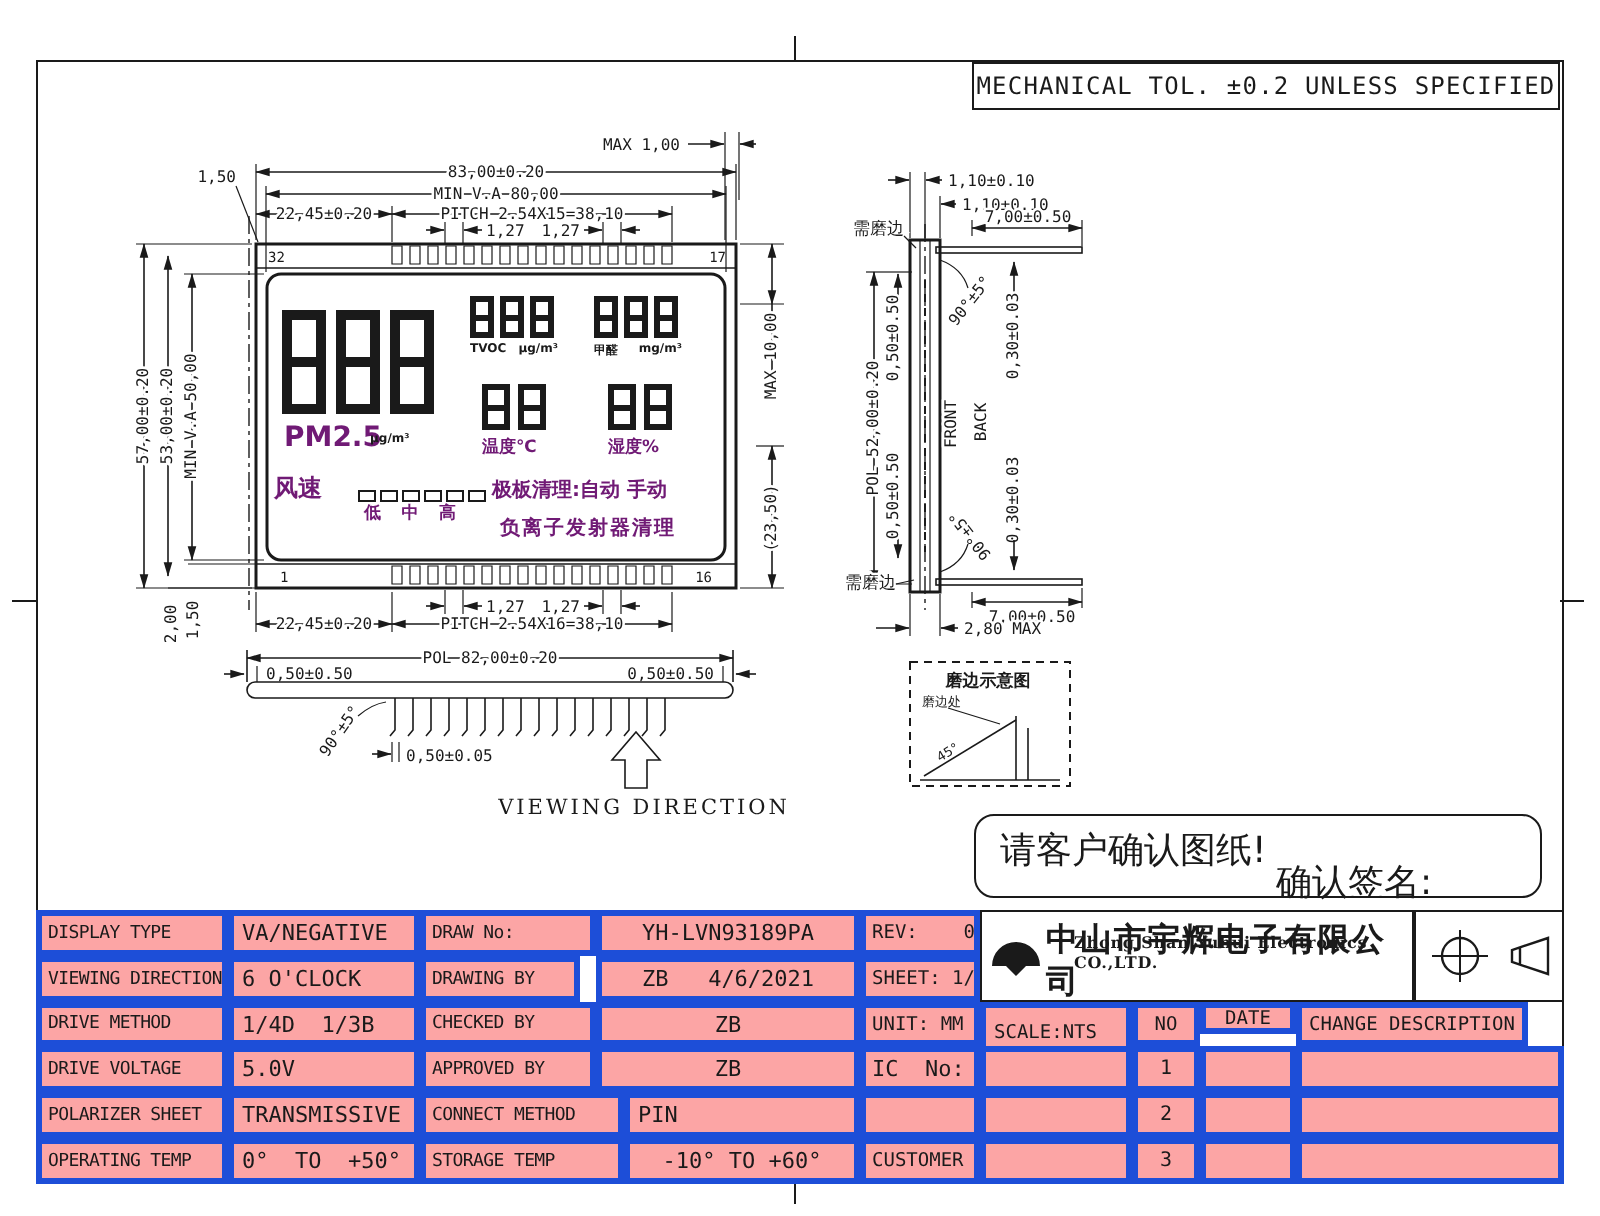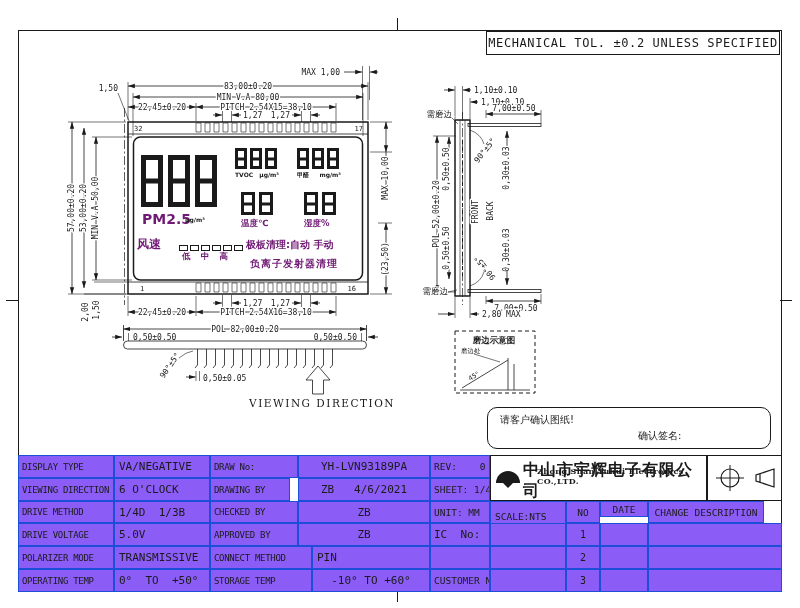--- a/index.html
+++ b/index.html
@@ -32,26 +32,26 @@
   .dig-sm .d8{width:12px;height:21px;border-width:3px;margin-right:3px;}
   .dig-sm .d8::after{height:3px;left:-3px;right:-3px;}
   .dig-md .d8{width:14px;height:23px;border-width:3px;margin-right:4px;}
   .dig-md .d8::after{height:3px;left:-3px;right:-3px;}
   .lcd-b{font-weight:bold;color:#701a75;}
   .unit{font-size:6px;font-weight:bold;}
   .windbars{display:flex;gap:2px;}
   .windbars span{width:7px;height:4px;border:1px solid #1a1a1a;display:inline-block;}
   
   #confirm{position:absolute;left:487px;top:407px;width:282px;height:40px;border:1.3px solid #1a1a1a;border-radius:10px;
-           font-family:"DejaVu Sans",sans-serif;font-size:10px;background:#fff;}
+           font-family:"DejaVu Sans",sans-serif;font-size:18px;background:#fff;}
   #confirm .c1{position:absolute;left:12px;top:5px;}
   #confirm .c2{position:absolute;left:150px;top:21px;}
   
-  .cell{position:absolute;border:1px solid #1d4ed8;box-sizing:border-box;display:flex;align-items:center;
-        white-space:pre;overflow:hidden;background:#8b5cf6;}
+  .cell{position:absolute;border:3px solid #1d4ed8;box-sizing:border-box;display:flex;align-items:center;
+        white-space:pre;overflow:hidden;background:#fca5a5;}
   .lab{font-size:9px;padding-left:3px;letter-spacing:-0.3px;}
   .val{font-size:11px;padding-left:4px;}
   .valc{font-size:11px;justify-content:center;}
   .c5{font-size:9.5px;padding-left:3px;}
   .hdr{font-size:9.5px;padding-left:4px;}
   .hdrc{font-size:9.5px;justify-content:center;}
   .numc{font-size:10px;justify-content:center;}
   #company{position:absolute;left:490px;top:455px;width:217px;height:46px;border:1px solid #1a1a1a;box-sizing:border-box;background:#fff;}
   #company .cn{position:absolute;left:32px;top:4px;font-family:"DejaVu Sans",sans-serif;font-size:16px;font-weight:bold;letter-spacing:1px;}
   #company .en{position:absolute;left:30px;top:10px;font-family:"DejaVu Serif",serif;font-size:8px;font-weight:bold;letter-spacing:.4px;margin-left:16px;}
@@ -348,21 +348,21 @@
   <div class="cell lab" style="left:210px;top:501px;width:88px;height:22px;">CHECKED BY</div>
   <div class="cell valc" style="left:298px;top:501px;width:132px;height:22px;">ZB</div>
   <div class="cell c5" style="left:430px;top:501px;width:60px;height:22px;">UNIT: MM</div>
 
   <div class="cell lab" style="left:18px;top:523px;width:96px;height:23px;">DRIVE VOLTAGE</div>
   <div class="cell val" style="left:114px;top:523px;width:96px;height:23px;">5.0V</div>
   <div class="cell lab" style="left:210px;top:523px;width:88px;height:23px;">APPROVED BY</div>
   <div class="cell valc" style="left:298px;top:523px;width:132px;height:23px;">ZB</div>
   <div class="cell c5" style="left:430px;top:523px;width:60px;height:23px;font-size:11px;">IC  No:</div>
 
-  <div class="cell lab" style="left:18px;top:546px;width:96px;height:23px;">POLARIZER MODE</div>
+  <div class="cell lab" style="left:18px;top:546px;width:96px;height:23px;">POLARIZER SHEET</div>
   <div class="cell val" style="left:114px;top:546px;width:96px;height:23px;">TRANSMISSIVE</div>
   <div class="cell lab" style="left:210px;top:546px;width:102px;height:23px;">CONNECT METHOD</div>
   <div class="cell val" style="left:312px;top:546px;width:118px;height:23px;">PIN</div>
   <div class="cell c5" style="left:430px;top:546px;width:60px;height:23px;"></div>
 
   <div class="cell lab" style="left:18px;top:569px;width:96px;height:23px;">OPERATING TEMP</div>
   <div class="cell val" style="left:114px;top:569px;width:96px;height:23px;">0°  TO  +50°</div>
   <div class="cell lab" style="left:210px;top:569px;width:102px;height:23px;">STORAGE TEMP</div>
   <div class="cell valc" style="left:312px;top:569px;width:118px;height:23px;">-10° TO +60°</div>
   <div class="cell c5" style="left:430px;top:569px;width:60px;height:23px;">CUSTOMER No.</div>

